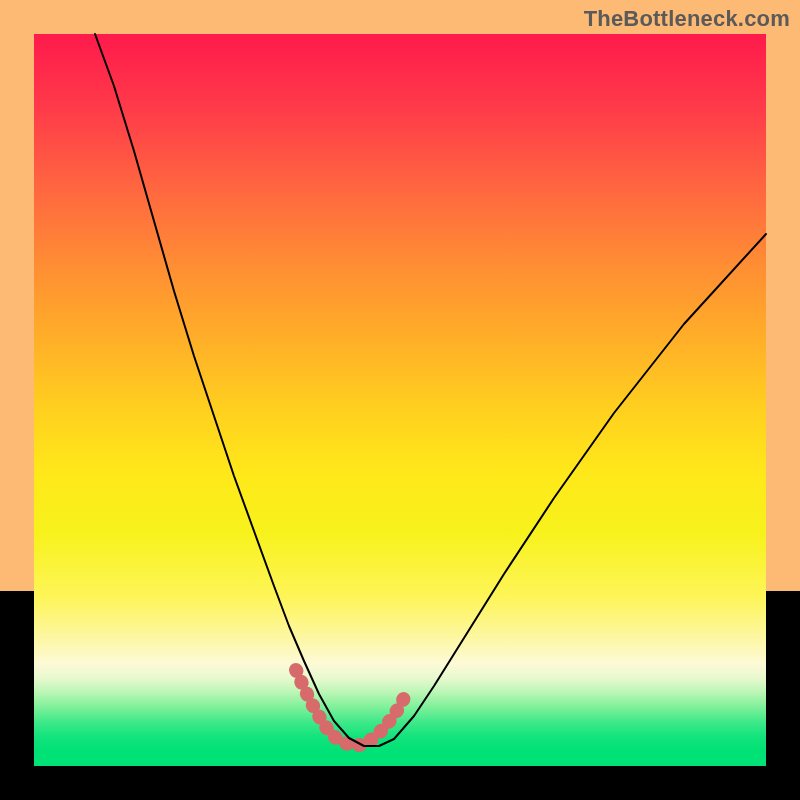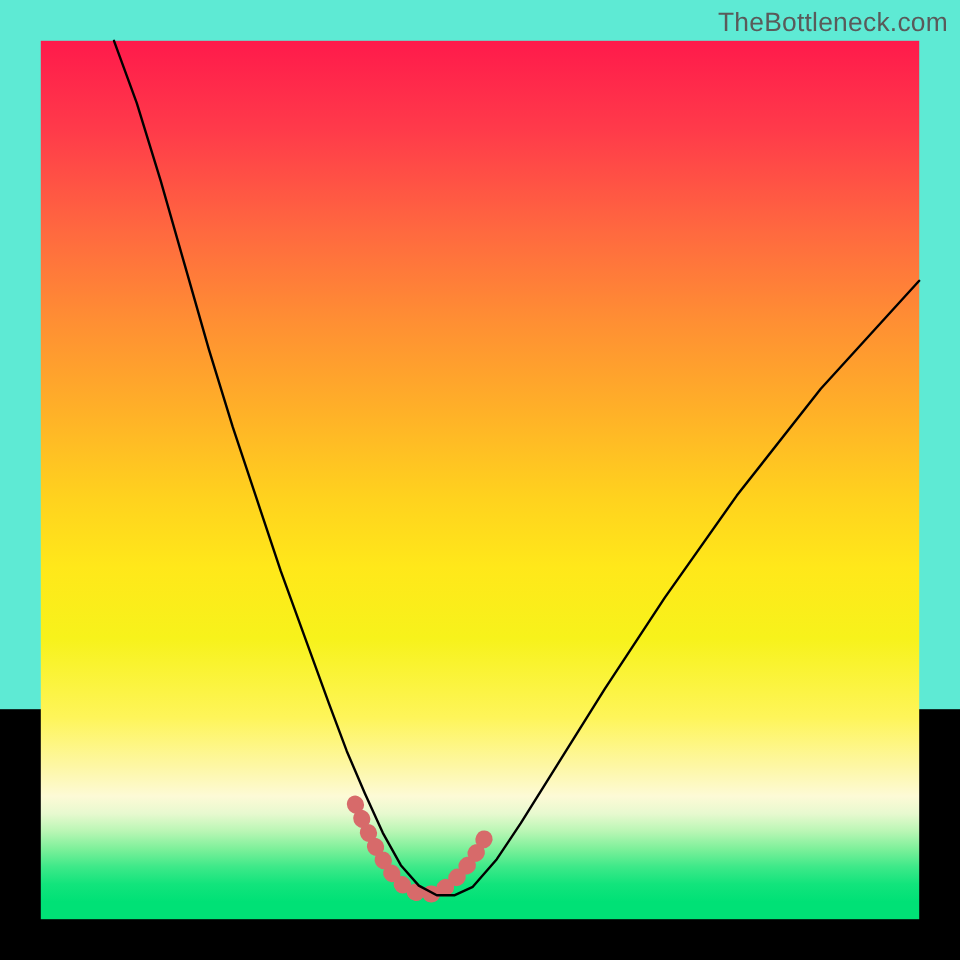--- a/index.html
+++ b/index.html
@@ -10,21 +10,22 @@
     background: #000;
     overflow: hidden;
     font-family: Arial, Helvetica, sans-serif;
   }
   .frame {
     position: absolute;
     left: 0;
     top: 0;
     width: 800px;
     height: 591px;
-    background: #5eead4;
+    background: #fdba74;
+    font-weight: bold;
   }
   .plot-area {
     position: absolute;
     left: 34px;
     top: 34px;
     width: 732px;
     height: 732px;
     background: linear-gradient(
       to bottom,
       #ff1a4b 0%,

